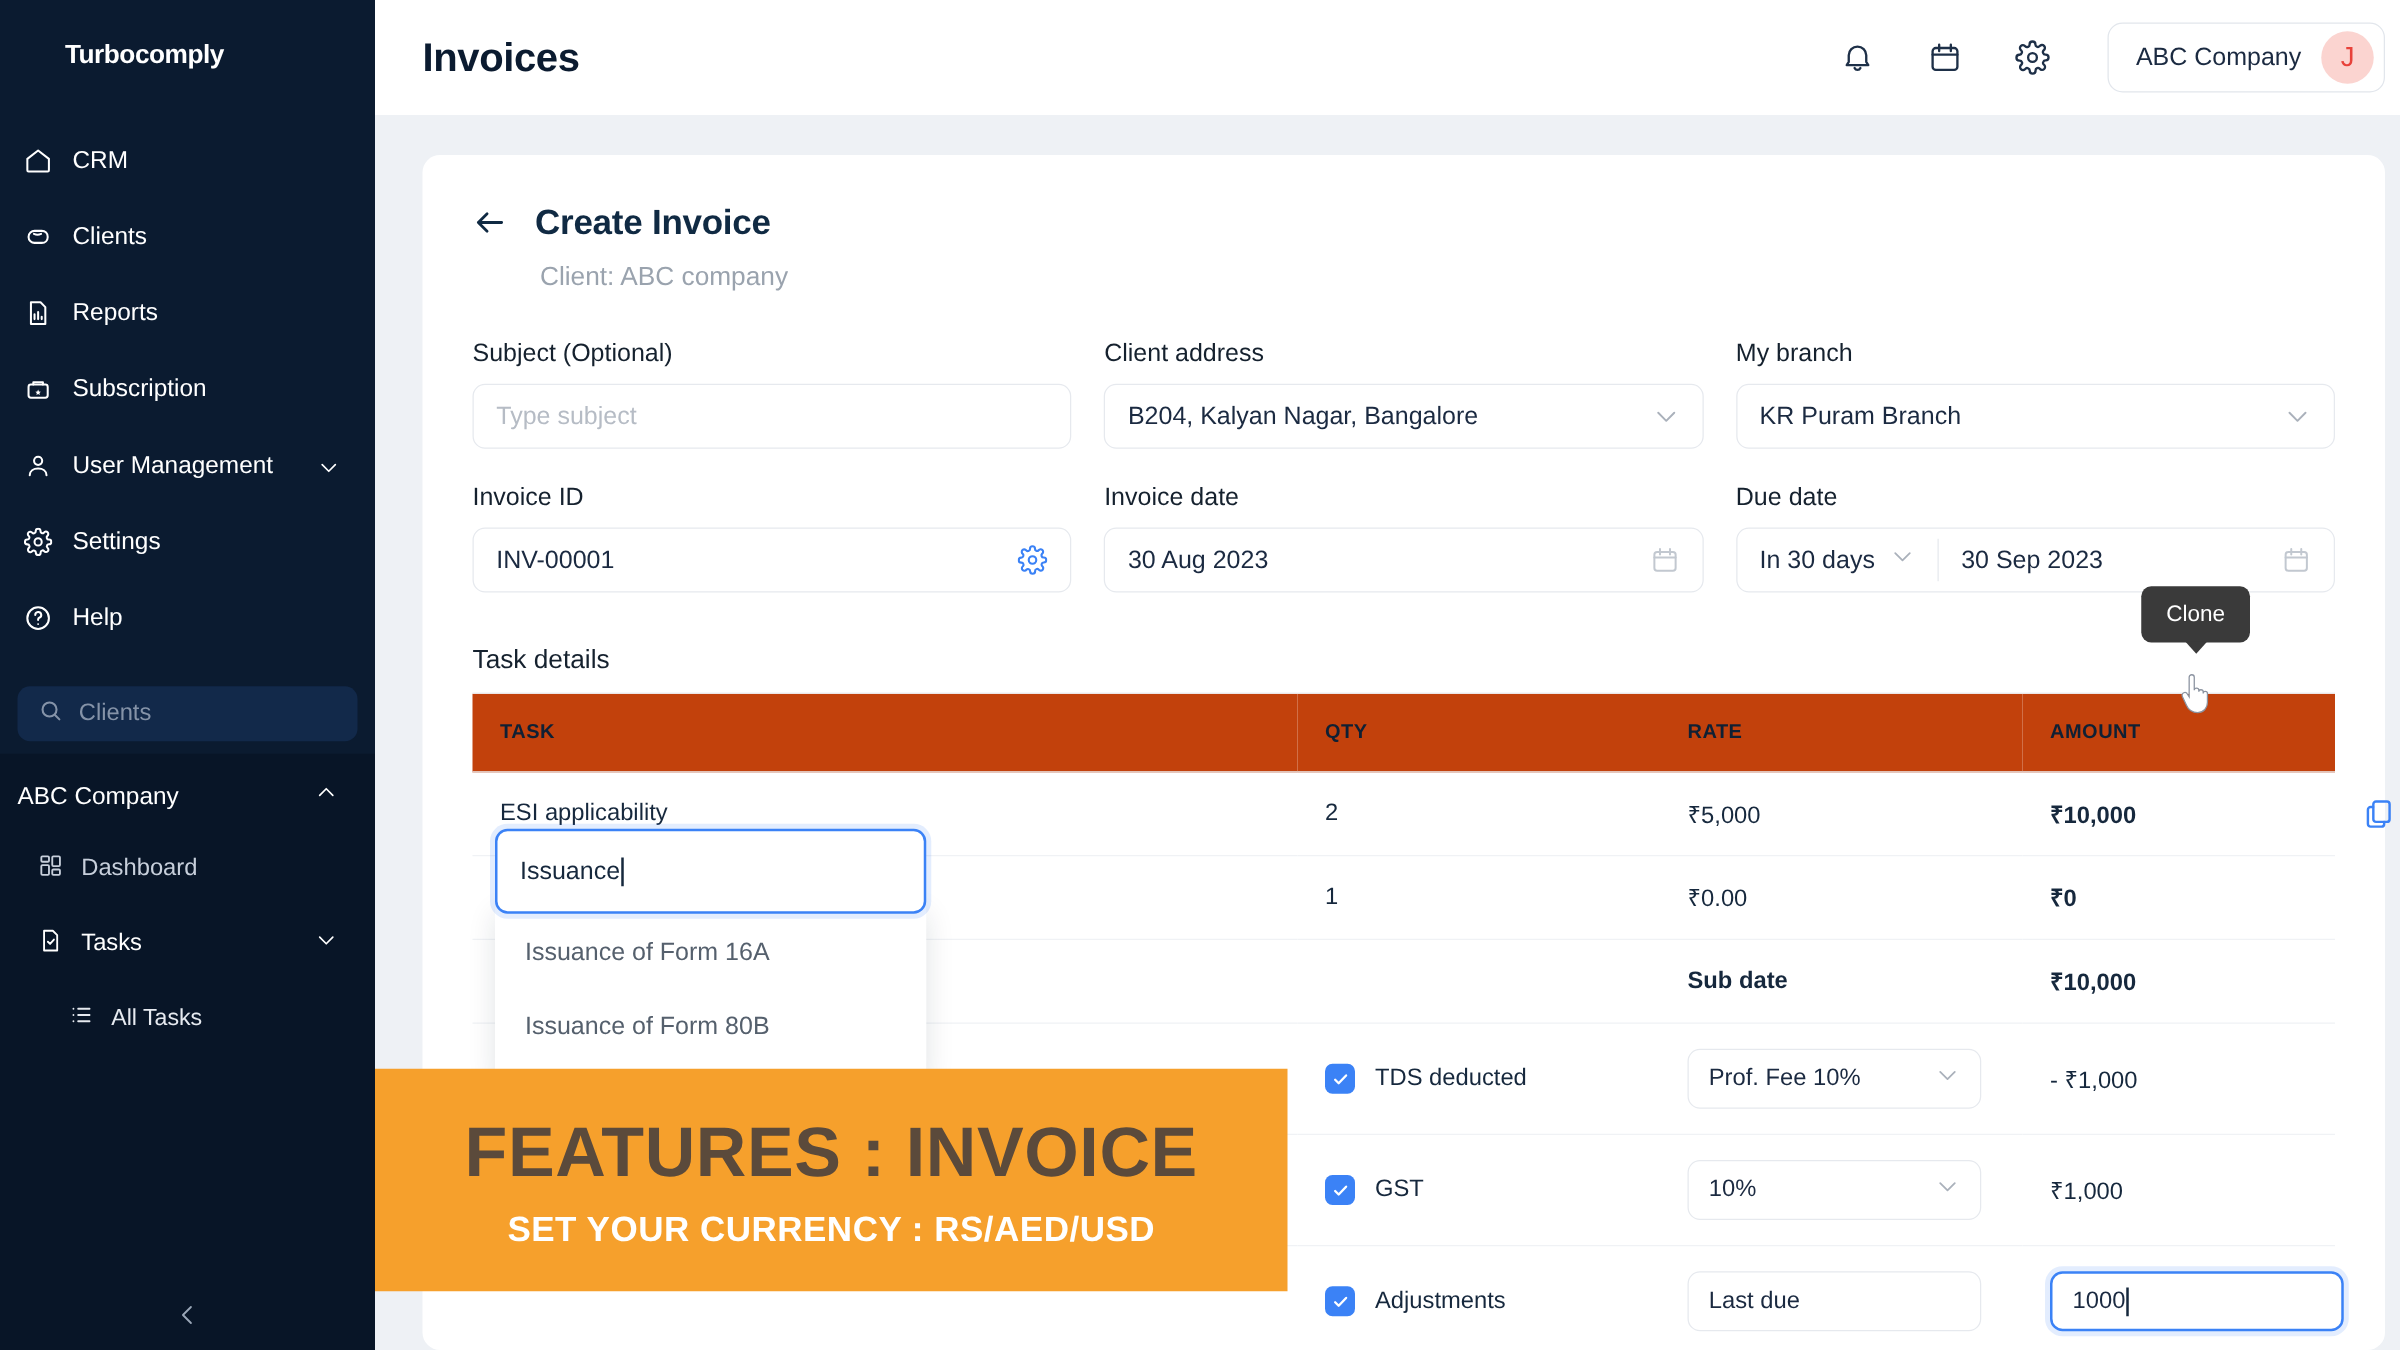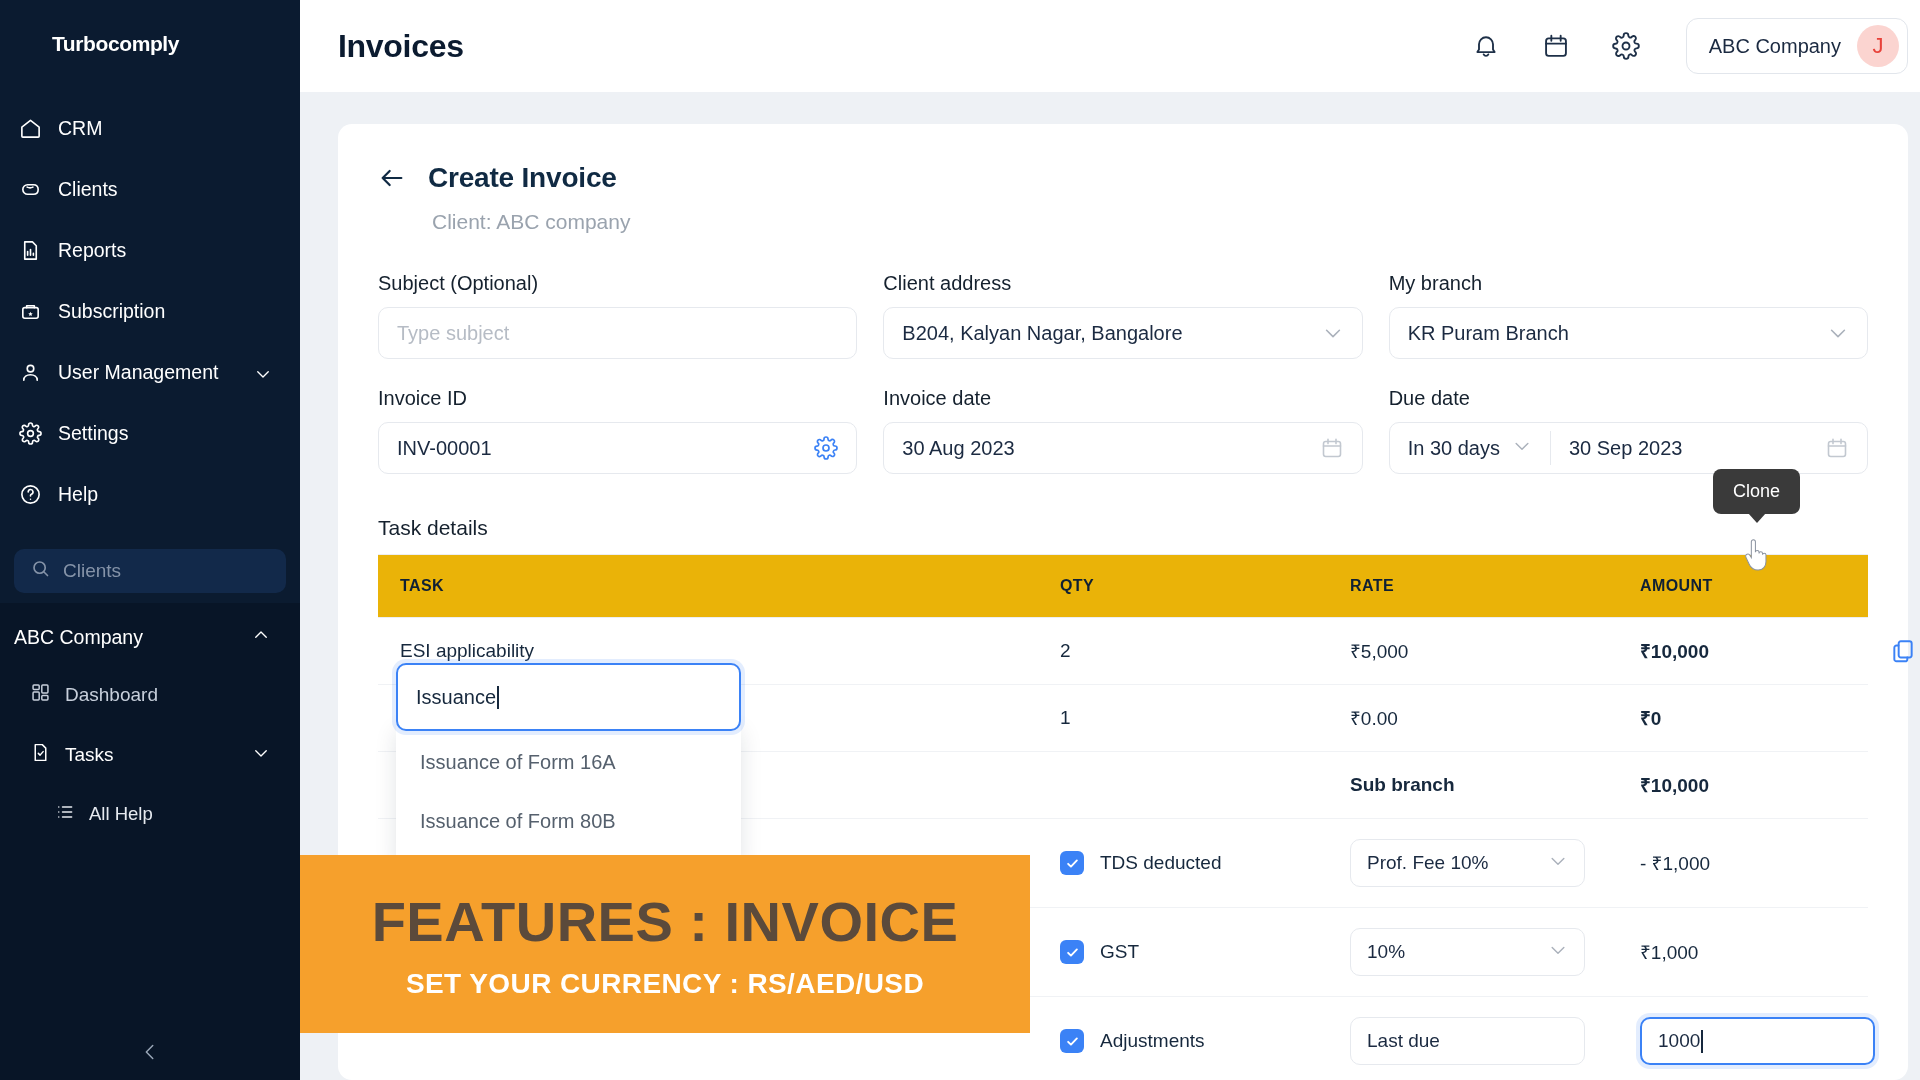--- a/index.html
+++ b/index.html
@@ -112,21 +112,21 @@
     display: flex; align-items: center; gap: 12px; padding-right: 18px;
     border-right: 1px solid #e6e9ee; height: 34px; cursor: pointer;
   }
   .input-box .split + .dd-val { padding-left: 18px; }
 
   .section-label { font-size: 21px; color: #15212e; margin: 14px 0 14px 0; }
 
   
   table.tasks { width: 100%; border-collapse: collapse; table-layout: fixed; }
   table.tasks th {
-    background: #eab308; text-align: left; font-size: 16px; font-weight: 700;
+    background: #c2410c; text-align: left; font-size: 16px; font-weight: 700;
     color: #0f2034; letter-spacing: 0.4px; padding: 22px 0 22px 22px;
     border-top: 1px solid #eceef2; border-bottom: 1px solid #eceef2;
   }
   table.tasks td {
     font-size: 19px; color: #16283d; padding: 20px 0 20px 22px;
     border-bottom: 1px solid #f0f2f5; vertical-align: middle;
   }
   .col-task { width: 660px; }
   .col-qty { width: 290px; }
   .col-rate { width: 290px; }
@@ -335,21 +335,21 @@
 
       <div class="sub-sub-item">
         <span class="ico">
           <svg viewBox="0 0 24 24" width="20" height="20" fill="none" stroke="#e6eaf0" stroke-width="1.7" stroke-linecap="round">
               <path d="M9 6h11M9 12h11M9 18h11"></path>
               <circle cx="4.5" cy="6" r="0.9" fill="#e6eaf0" stroke="none"></circle>
               <circle cx="4.5" cy="12" r="0.9" fill="#e6eaf0" stroke="none"></circle>
               <circle cx="4.5" cy="18" r="0.9" fill="#e6eaf0" stroke="none"></circle>
             </svg>
         </span>
-        <span>All Help</span>
+        <span>All Tasks</span>
       </div>
     </div>
 
     <div class="collapse-bar">
       <svg viewBox="0 0 24 24" width="22" height="22" fill="none" stroke="#9aa7b8" stroke-width="1.6" stroke-linecap="round" stroke-linejoin="round">
           <path d="M15 5l-7 7 7 7"></path>
         </svg>
     </div>
   </aside>
 
@@ -529,21 +529,21 @@
               <td>
                 <div class="row-actions" style="padding-left:52px">
                   
                 </div>
               </td>
             </tr>
 
             <tr>
               <td></td>
               <td></td>
-              <td class="sum-label">Sub branch</td>
+              <td class="sum-label">Sub date</td>
               <td class="sum-val">₹10,000</td>
               <td></td>
             </tr>
 
             <tr>
               <td></td>
               <td>
                 <div class="chkrow">
                   <span class="chk">
                     <svg viewBox="0 0 24 24" fill="none" stroke="#ffffff" stroke-width="3" stroke-linecap="round" stroke-linejoin="round">

